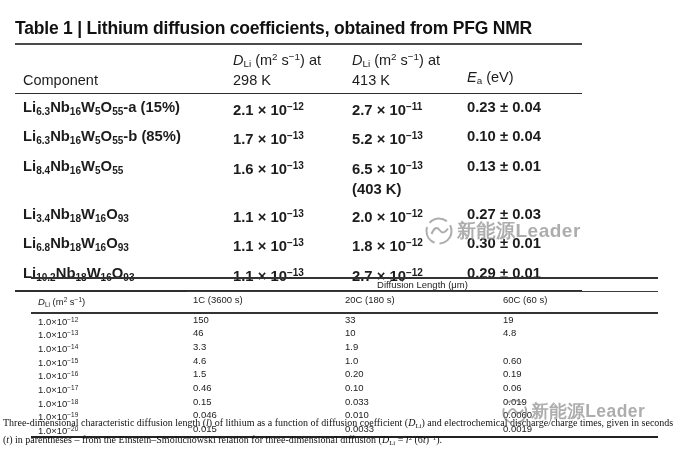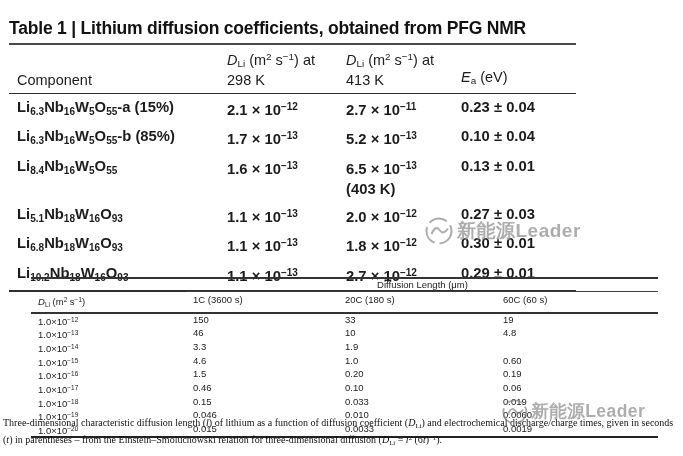--- a/index.html
+++ b/index.html
@@ -1,20 +1,20 @@
 <!DOCTYPE html>
 <html><head>
 <meta charset="utf-8">
 <style>
   html,body{margin:0;padding:0;background:#e8e8e8;}
   .screen{position:relative;width:683px;height:456px;background:#ffffff;
           font-family:"Liberation Sans",sans-serif;color:#1c1c1c;overflow:hidden;}
 
   
-  .t1{position:absolute;left:9px;top:17px;width:567px;}
+  .t1{position:absolute;left:15px;top:17px;width:567px;}
   .t1-title{margin:0 0 3px 0;font-size:17.5px;line-height:23px;font-weight:bold;color:#121212;letter-spacing:-0.2px;}
   .rule{background:#3a3a3a;}
   .rule.title-rule{height:2px;background:#4a4a4a;}
   .rule.thin{height:1px;background:#2e2e2e;}
   .rule.thick{height:2px;background:#2e2e2e;}
   .t1-grid{display:grid;grid-template-columns:210px 119px 115px 1fr;padding-left:8px;}
   .t1-header{min-height:41px;align-items:end;padding-top:3px;padding-bottom:4px;
              font-size:14.5px;line-height:17px;}
   .t1-body .t1-grid{padding-top:2.5px;padding-bottom:2.5px;font-size:14.8px;line-height:20px;font-weight:bold;}
   sub{font-size:68%;vertical-align:-0.25em;letter-spacing:0;}
@@ -74,21 +74,21 @@
           <div class="cell c2">5.2 × 10<sup>−13</sup></div>
           <div class="cell c3">0.10 ± 0.04</div>
         </div>
         <div class="t1-grid">
           <div class="cell c0">Li<sub>8.4</sub>Nb<sub>16</sub>W<sub>5</sub>O<sub>55</sub></div>
           <div class="cell c1">1.6 × 10<sup>−13</sup></div>
           <div class="cell c2">6.5 × 10<sup>−13</sup><br>(403 K)</div>
           <div class="cell c3">0.13 ± 0.01</div>
         </div>
         <div class="t1-grid">
-          <div class="cell c0">Li<sub>5.1</sub>Nb<sub>18</sub>W<sub>16</sub>O<sub>93</sub></div>
+          <div class="cell c0">Li<sub>3.4</sub>Nb<sub>18</sub>W<sub>16</sub>O<sub>93</sub></div>
           <div class="cell c1">1.1 × 10<sup>−13</sup></div>
           <div class="cell c2">2.0 × 10<sup>−12</sup></div>
           <div class="cell c3">0.27 ± 0.03</div>
         </div>
         <div class="t1-grid">
           <div class="cell c0">Li<sub>6.8</sub>Nb<sub>18</sub>W<sub>16</sub>O<sub>93</sub></div>
           <div class="cell c1">1.1 × 10<sup>−13</sup></div>
           <div class="cell c2">1.8 × 10<sup>−12</sup></div>
           <div class="cell c3">0.30 ± 0.01</div>
         </div>

